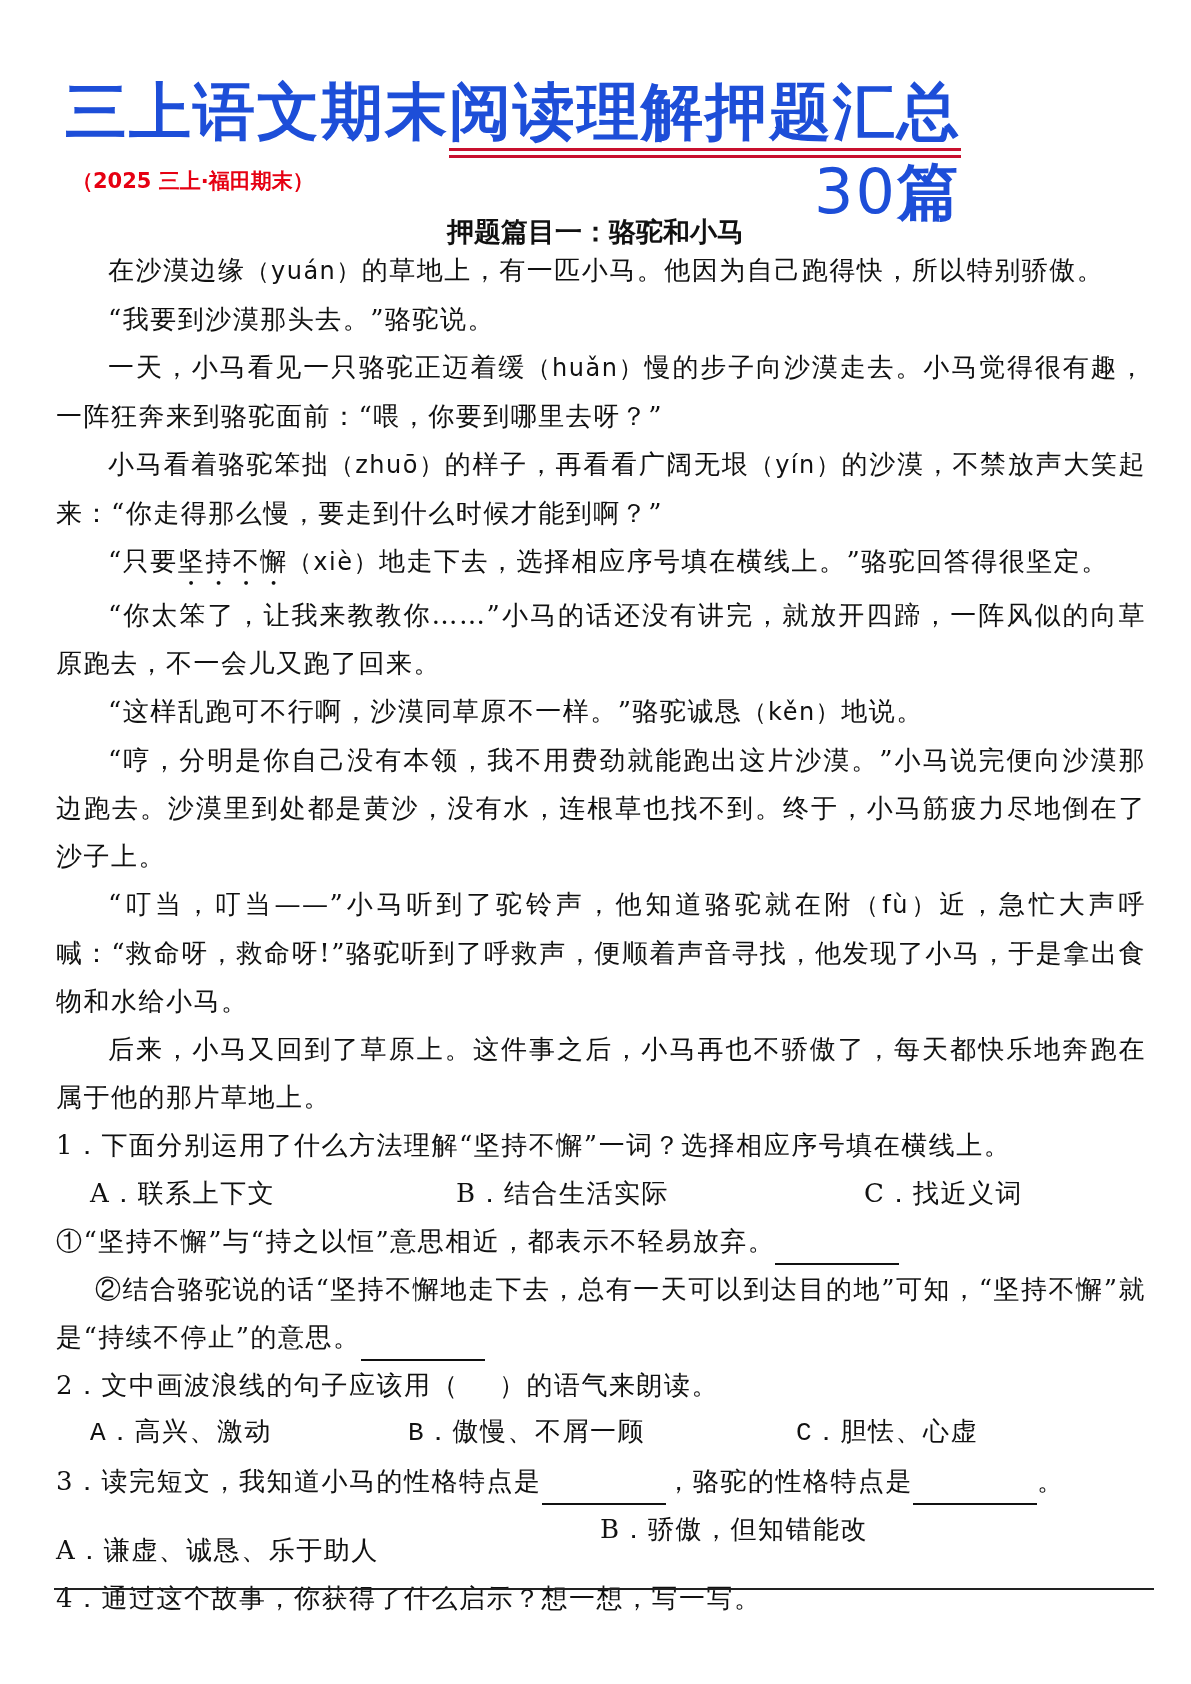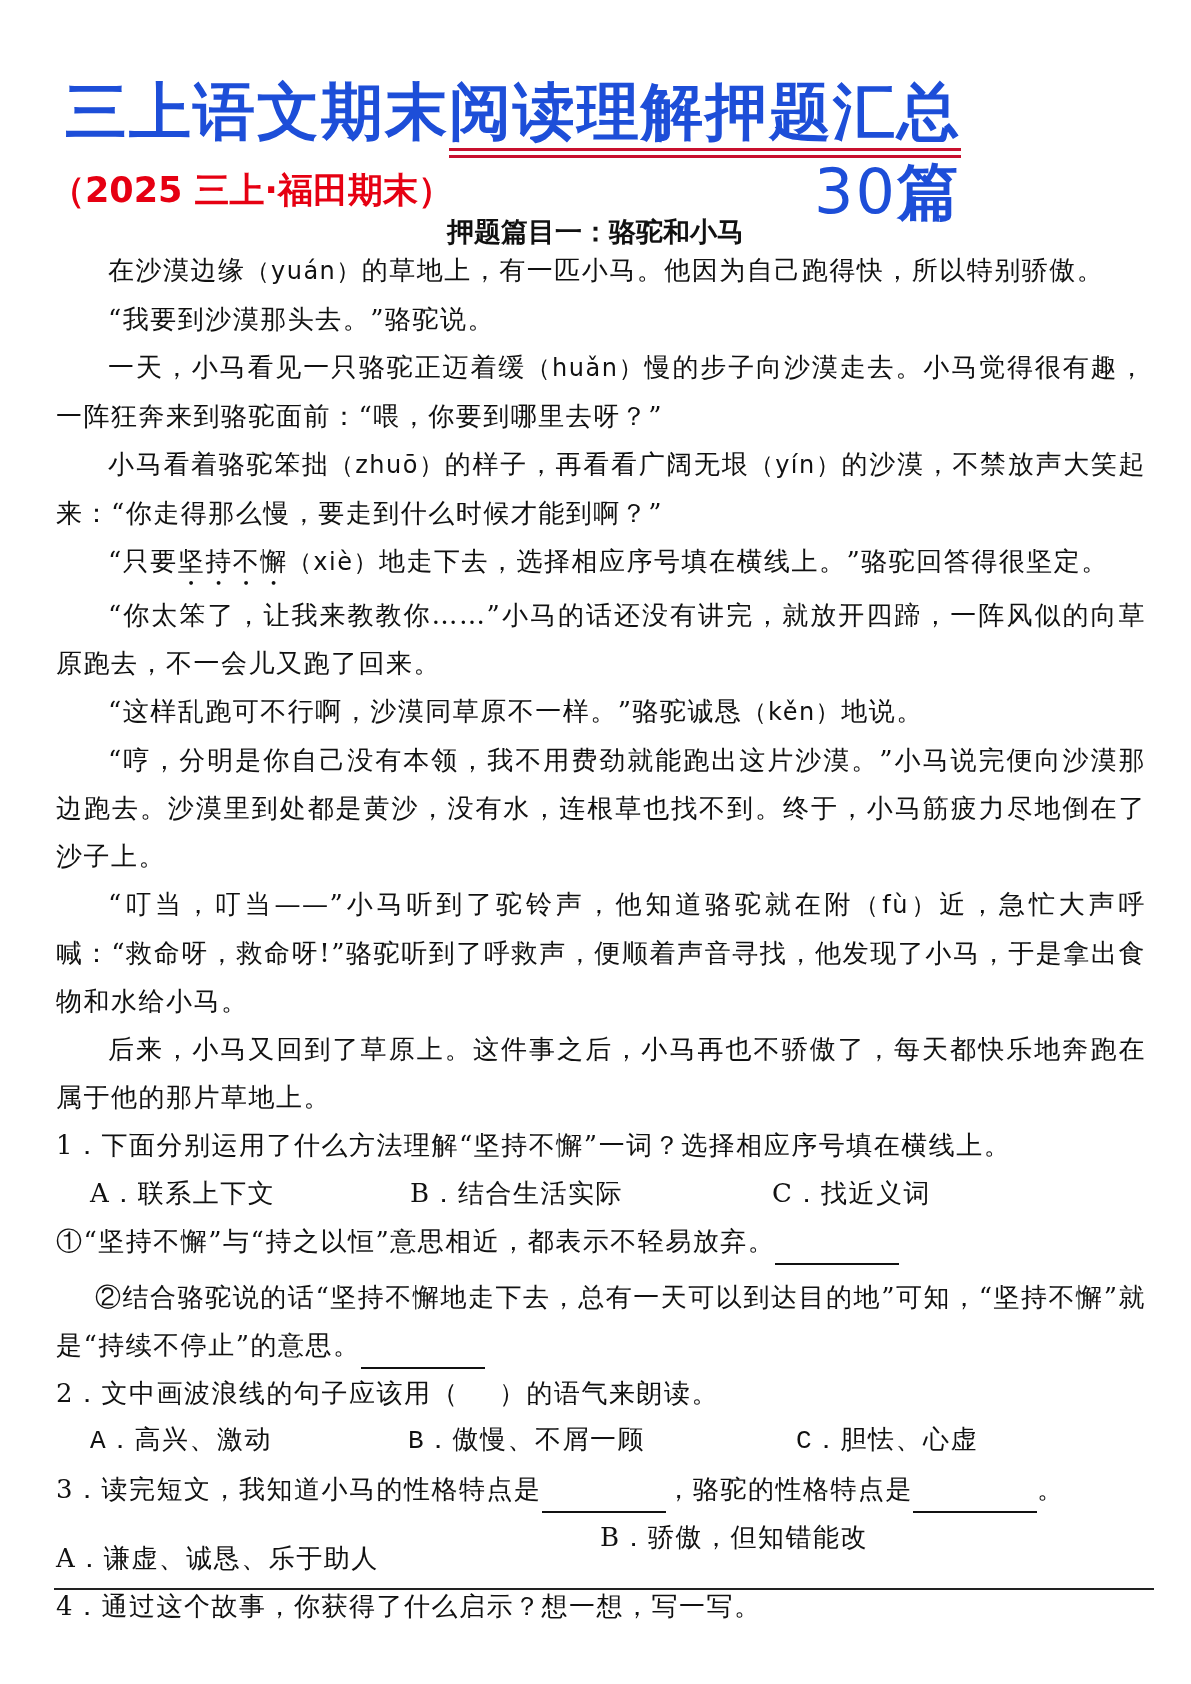--- a/index.html
+++ b/index.html
@@ -27,42 +27,42 @@
   }
   .title-underlined::after {
     content: "";
     position: absolute; left: 0; right: 0; bottom: -6px;
     height: 4px;
     border-top: 3px solid #c8102e;
     border-bottom: 3px solid #c8102e;
   }
   .title-num { font-weight: normal; margin-left: 8px; }
   .source {
-    position: absolute; left: 50px; top: 167px;
+    position: absolute; left: 72px; top: 167px;
     color: #e60012;
     font-family: "DejaVu Sans", "Liberation Sans", sans-serif;
     font-weight: bold;
-    font-size: 35px;
+    font-size: 21px;
   }
   .section-title {
     position: absolute; left: 0; top: 214px; width: 1191px;
     text-align: center;
     font-family: "DejaVu Sans", "Liberation Sans", sans-serif;
     font-weight: bold;
     font-size: 27px;
   }
   .body {
     position: absolute; left: 56px; top: 246px; width: 1090px;
     font-size: 26px;
     line-height: 48px;
     letter-spacing: 1.5px;
   }
   .p { margin: 0; text-indent: 2em; text-align: justify; }
   .p.noindent { text-indent: 0; }
-  .p.indent1 { text-indent: 1.5em; margin-top: 8px; }
+  .p.indent1 { text-indent: 1.5em; }
   .dot-under { text-emphasis: dot; text-emphasis-position: under; -webkit-text-emphasis: dot; -webkit-text-emphasis-position: under; }
   .pinyin { font-family: "DejaVu Sans", "Liberation Sans", sans-serif; font-size: 24px; }
   .options { display: flex; margin: 0; }
   .opt { display: inline-block; }
   .blank {
     display: inline-block;
     border-bottom: 2px solid #111;
     height: 30px;
     vertical-align: bottom;
   }
@@ -88,21 +88,21 @@
   <p class="p"><span>一天，小马看见一只骆驼正迈着缓</span><span class="pinyin">（huǎn）</span><span>慢的步子向沙漠走去。小马觉得很有趣，一阵狂奔来到骆驼面前：“喂，你要到哪里去呀？”</span></p>
   <p class="p"><span>小马看着骆驼笨拙</span><span class="pinyin">（zhuō）</span><span>的样子，再看看广阔无垠</span><span class="pinyin">（yín）</span><span>的沙漠，不禁放声大笑起来：“你走得那么慢，要走到什么时候才能到啊？”</span></p>
   <p class="p"><span>“只要</span><span class="dot-under">坚持不懈</span><span class="pinyin">（xiè）</span><span>地走下去，选择相应序号填在横线上。”骆驼回答得很坚定。</span></p>
   <p class="p">“你太笨了，让我来教教你……”小马的话还没有讲完，就放开四蹄，一阵风似的向草原跑去，不一会儿又跑了回来。</p>
   <p class="p"><span>“这样乱跑可不行啊，沙漠同草原不一样。”骆驼诚恳</span><span class="pinyin">（kěn）</span><span>地说。</span></p>
   <p class="p">“哼，分明是你自己没有本领，我不用费劲就能跑出这片沙漠。”小马说完便向沙漠那边跑去。沙漠里到处都是黄沙，没有水，连根草也找不到。终于，小马筋疲力尽地倒在了沙子上。</p>
   <p class="p"><span>“叮当，叮当——”小马听到了驼铃声，他知道骆驼就在附</span><span class="pinyin">（fù）</span><span>近，急忙大声呼喊：“救命呀，救命呀!”骆驼听到了呼救声，便顺着声音寻找，他发现了小马，于是拿出食物和水给小马。</span></p>
   <p class="p">后来，小马又回到了草原上。这件事之后，小马再也不骄傲了，每天都快乐地奔跑在属于他的那片草地上。</p>
 
   <p class="p noindent">1．下面分别运用了什么方法理解“坚持不懈”一词？选择相应序号填在横线上。</p>
-  <div class="options" style="padding-left:34px;">
+  <div class="options" style="padding-left:34px;gap:46px;">
     <span class="opt" style="width:320px;">A．联系上下文</span>
     <span class="opt" style="width:362px;">B．结合生活实际</span>
     <span class="opt">C．找近义词</span>
   </div>
   <p class="p noindent"><span>①“坚持不懈”与“持之以恒”意思相近，都表示不轻易放弃。</span><span class="blank" style="width:124px;"></span></p>
   <p class="p indent1"><span>②结合骆驼说的话“坚持不懈地走下去，总有一天可以到达目的地”可知，“坚持不懈”就是“持续不停止”的意思。</span><span class="blank" style="width:124px;"></span></p>
 
   <p class="p noindent"><span>2．文中画波浪线的句子应该用（</span><span style="display:inline-block;width:40px;"></span><span>）的语气来朗读。</span></p>
   <div class="options" style="padding-left:34px;font-family:Liberation Mono, monospace;">
     <span class="opt" style="width:318px;">A．高兴、激动</span>

